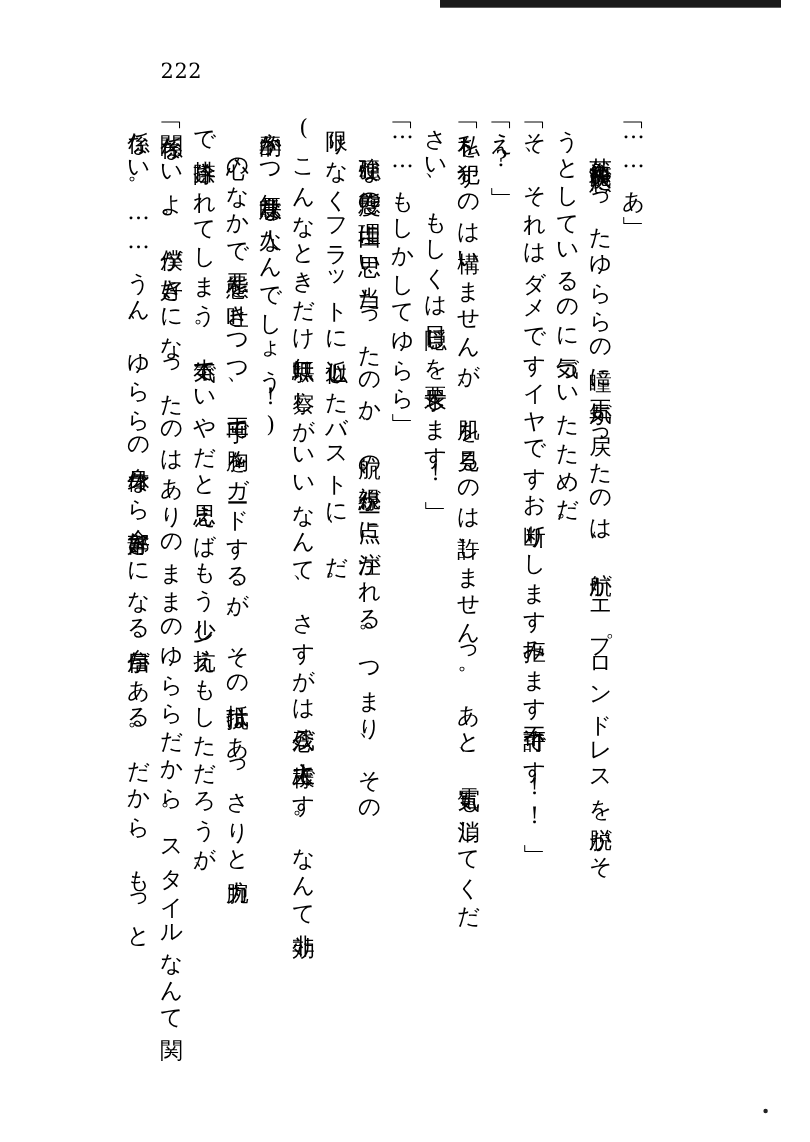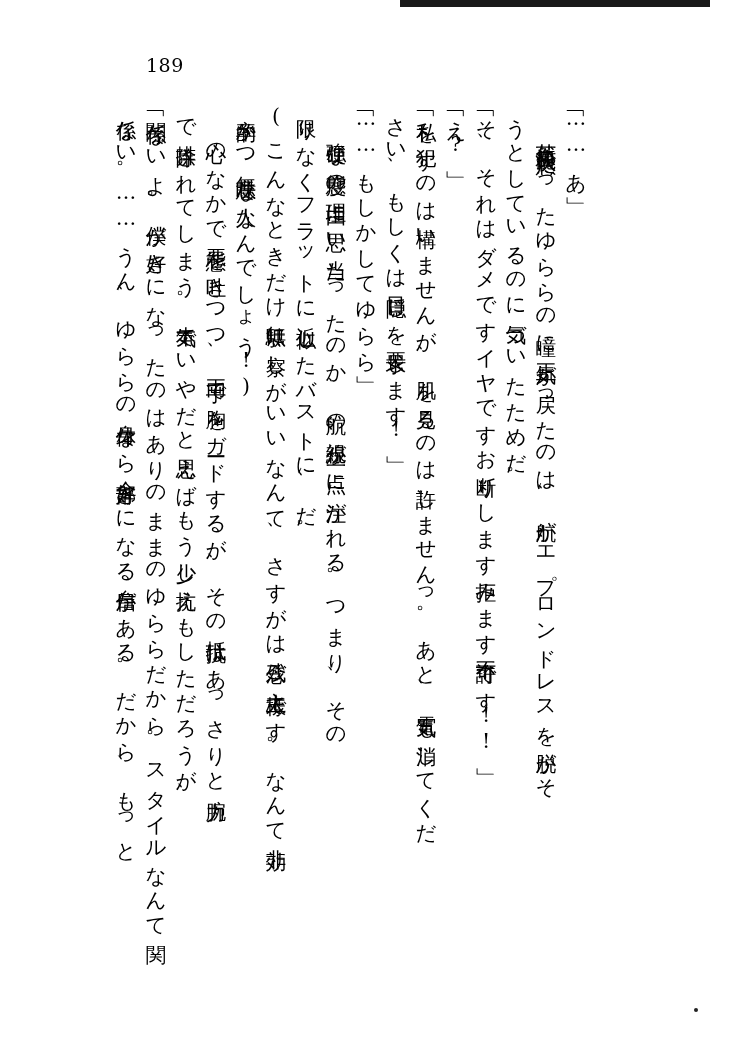--- a/index.html
+++ b/index.html
@@ -76,21 +76,21 @@
     font-weight: 500;
   }
 </style>
 </head>
 <body>
 
 <div id="page">
 
   <div id="scan-top-artifact"></div>
 
-  <div id="page-number">189</div>
+  <div id="page-number">222</div>
 
   <div id="text-block">
     <div class="col">「……あ」</div>
     <div class="col">　茫然自失状態だったゆららの瞳に正気が戻ったのは、航がエプロンドレスを脱がそ</div>
     <div class="col">うとしているのに気づいたためだ。</div>
     <div class="col">「そ、それはダメですイヤですお断りします拒みます不許可です!!」</div>
     <div class="col">「え?」</div>
     <div class="col">「私を犯すのは構いませんが、肌を見るのは許しませんっ。あと、電気も消してくだ</div>
     <div class="col">さい、もしくは目隠しを要求します!」</div>
     <div class="col">「……もしかしてゆらら」</div>

